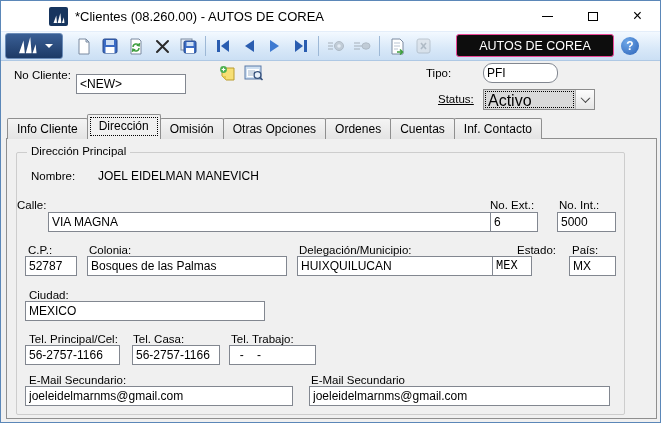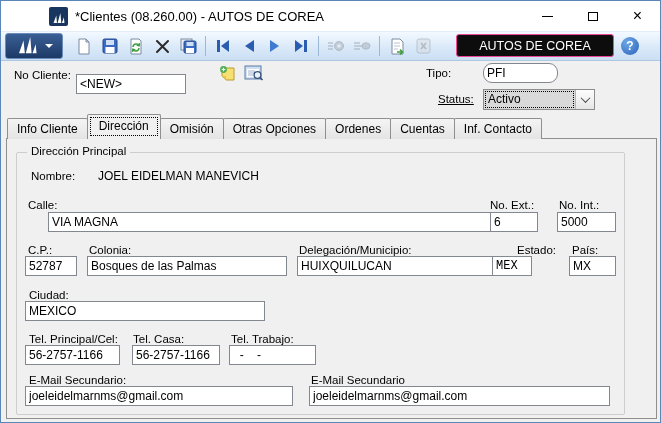--- a/index.html
+++ b/index.html
@@ -43,21 +43,21 @@
     font-size:12px; font-weight:bold; display:flex; align-items:center; justify-content:center;
   }
   
   .lbl { position:absolute; font-size:11.5px; color:#000; white-space:nowrap; }
   .tbox {
     position:absolute; border:1px solid #828790; background:#fff; font-family:"Liberation Sans",sans-serif;
     font-size:12px; color:#000; padding:0 3px; height:20px; outline:none; white-space:pre;
   }
   .mini-icon { position:absolute; width:20px; height:19px; display:flex; align-items:center; justify-content:center; }
   .combo { position:absolute; left:482px; top:88px; width:112px; height:21px; border:1px solid #8c8c8c; background:#f1f1f1; display:flex; }
-  .combo-text { flex:1; background:#d9d9d9; outline:1px dotted #000; outline-offset:-2px; padding:2px 4px; font-size:12px; }
+  .combo-text { flex:1; background:#d9d9d9; outline:1px dotted #000; outline-offset:-2px; padding:2px 4px; font-size:16px; }
   .combo-arrow { width:19px; border-left:1px solid #b5b5b5; background:linear-gradient(#fdfdfd,#e6e6e6); display:flex; align-items:center; justify-content:center; }
   .chev { width:7px; height:7px; border-right:1.6px solid #4a4a4a; border-bottom:1.6px solid #4a4a4a; transform:rotate(45deg) translate(-1px,-1px); }
   
   .tabs { position:absolute; left:6px; top:115px; height:23px; display:flex; align-items:flex-end; z-index:2; }
   .tab {
     height:21px; line-height:20px; padding:0 9px; font-size:12px; background:linear-gradient(#f4f4f4,#e4e4e4);
     border:1px solid #8f8f8f; border-bottom:none; border-radius:2px 2px 0 0; margin-right:-1px; white-space:nowrap;
   }
   .tab.active {
     height:25px; line-height:23px; background:#f0f0f0; position:relative; z-index:3;
@@ -236,21 +236,21 @@
     <div class="tab">Inf. Contacto</div>
   </div>
 
   <div class="panel">
     <div class="groupbox">
       <span class="group-title">Dirección Principal</span>
 
       <span class="lbl" style="left:14px; top:17px;">Nombre:</span>
       <span class="static" style="left:81px; top:16px;">JOEL EIDELMAN MANEVICH</span>
 
-      <span class="lbl" style="left:11px; top:46px;">Calle:</span>
+      <span class="lbl" style="left:0; top:46px;">Calle:</span>
       <input class="tbox" style="left: 8px; top: 59px; width: 456px; margin-left: 23px;" value="VIA MAGNA">
       <span class="lbl" style="left:473px; top:46px;">No. Ext.:</span>
       <input class="tbox" style="left: 473px; top: 59px; width: 48px;" value="6">
       <span class="lbl" style="left:542px; top:46px;">No. Int.:</span>
       <input class="tbox" style="left: 540px; top: 59px; width: 59px;" value="5000">
 
       <span class="lbl" style="left:11px; top:91px;">C.P.:</span>
       <input class="tbox" style="left: 8px; top: 103px; width: 52px;" value="52787">
       <span class="lbl" style="left:72px; top:91px;">Colonia:</span>
       <input class="tbox" style="left: 70px; top: 103px; width: 200px;" value="Bosques de las Palmas">

